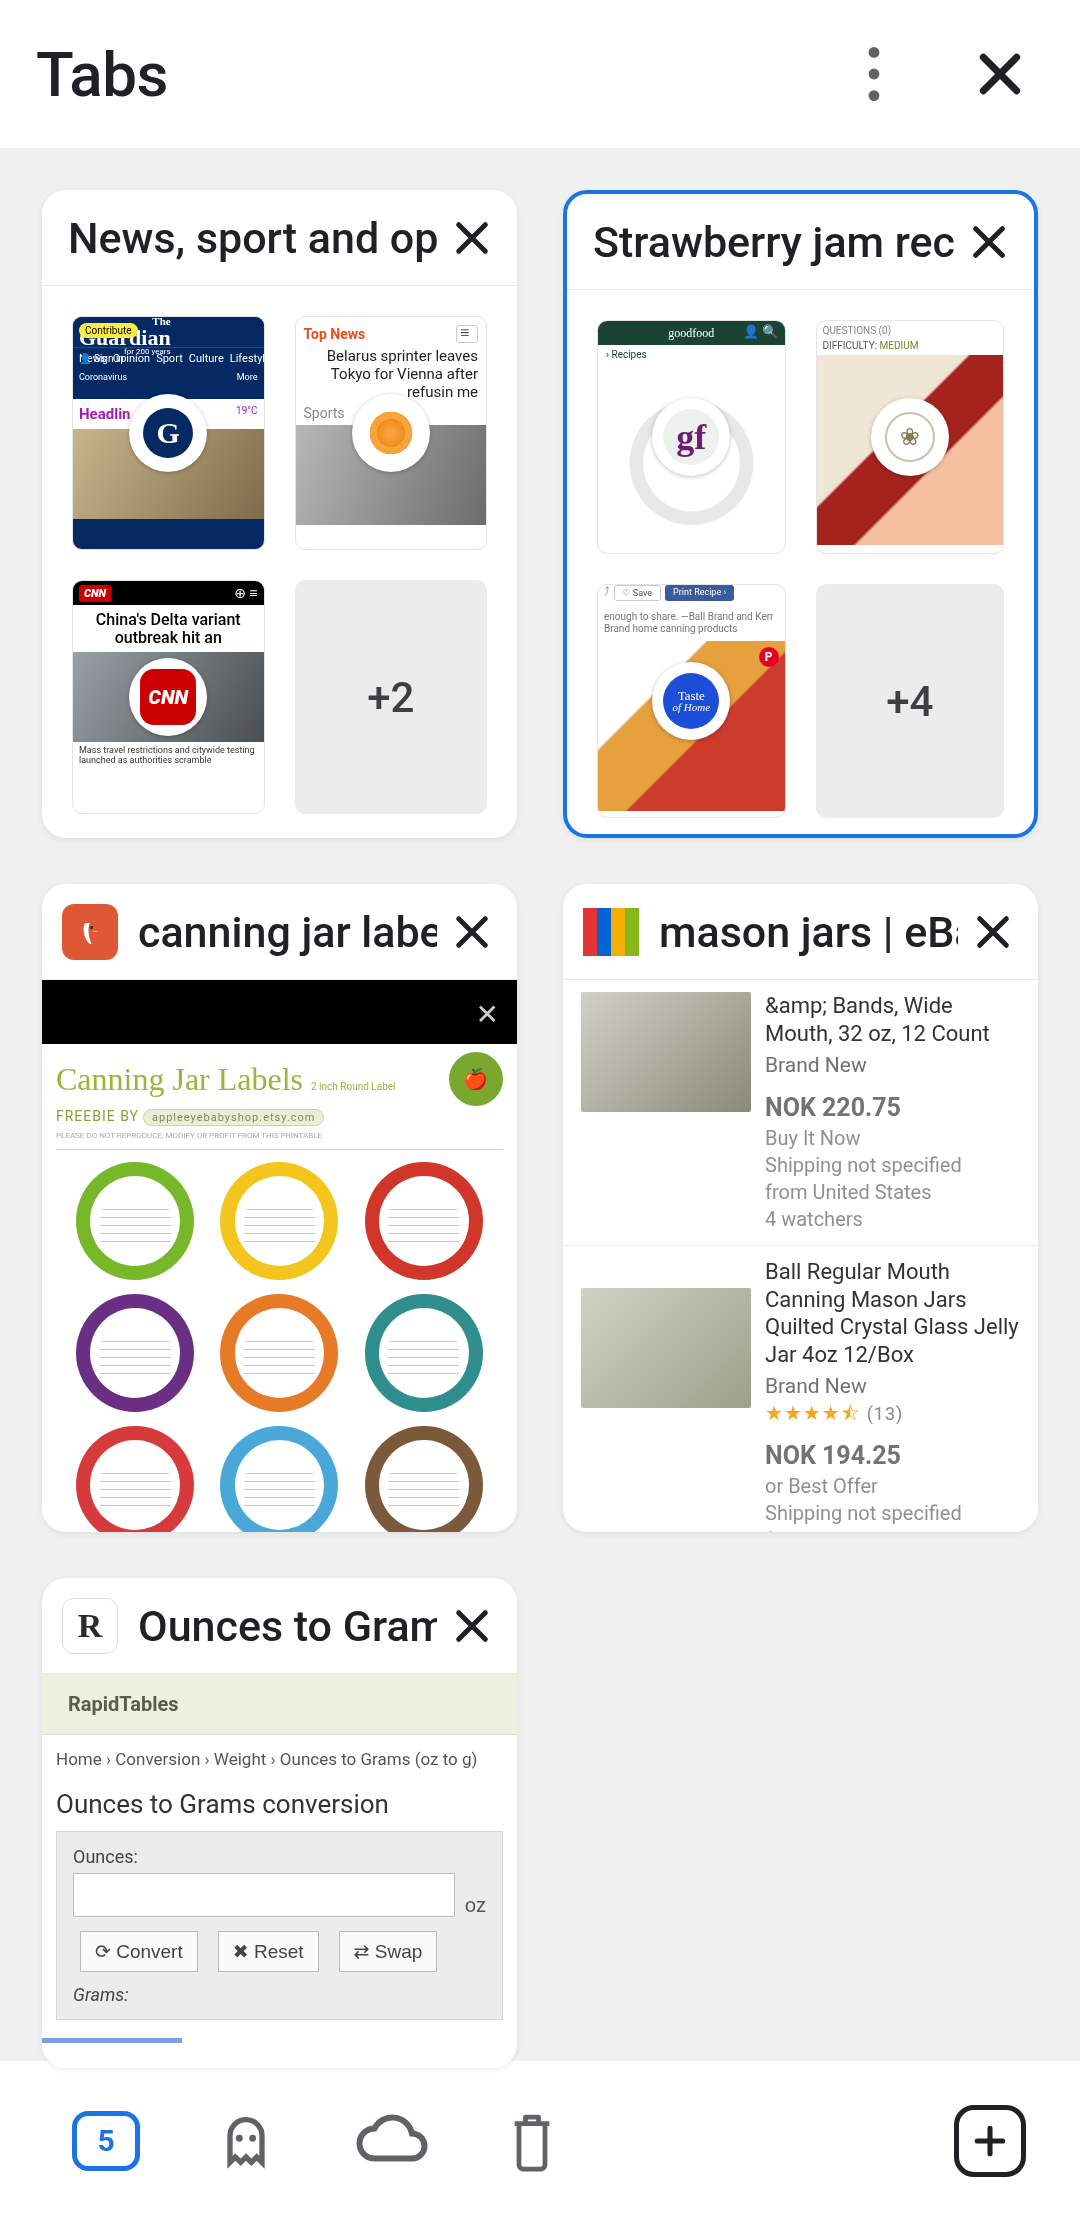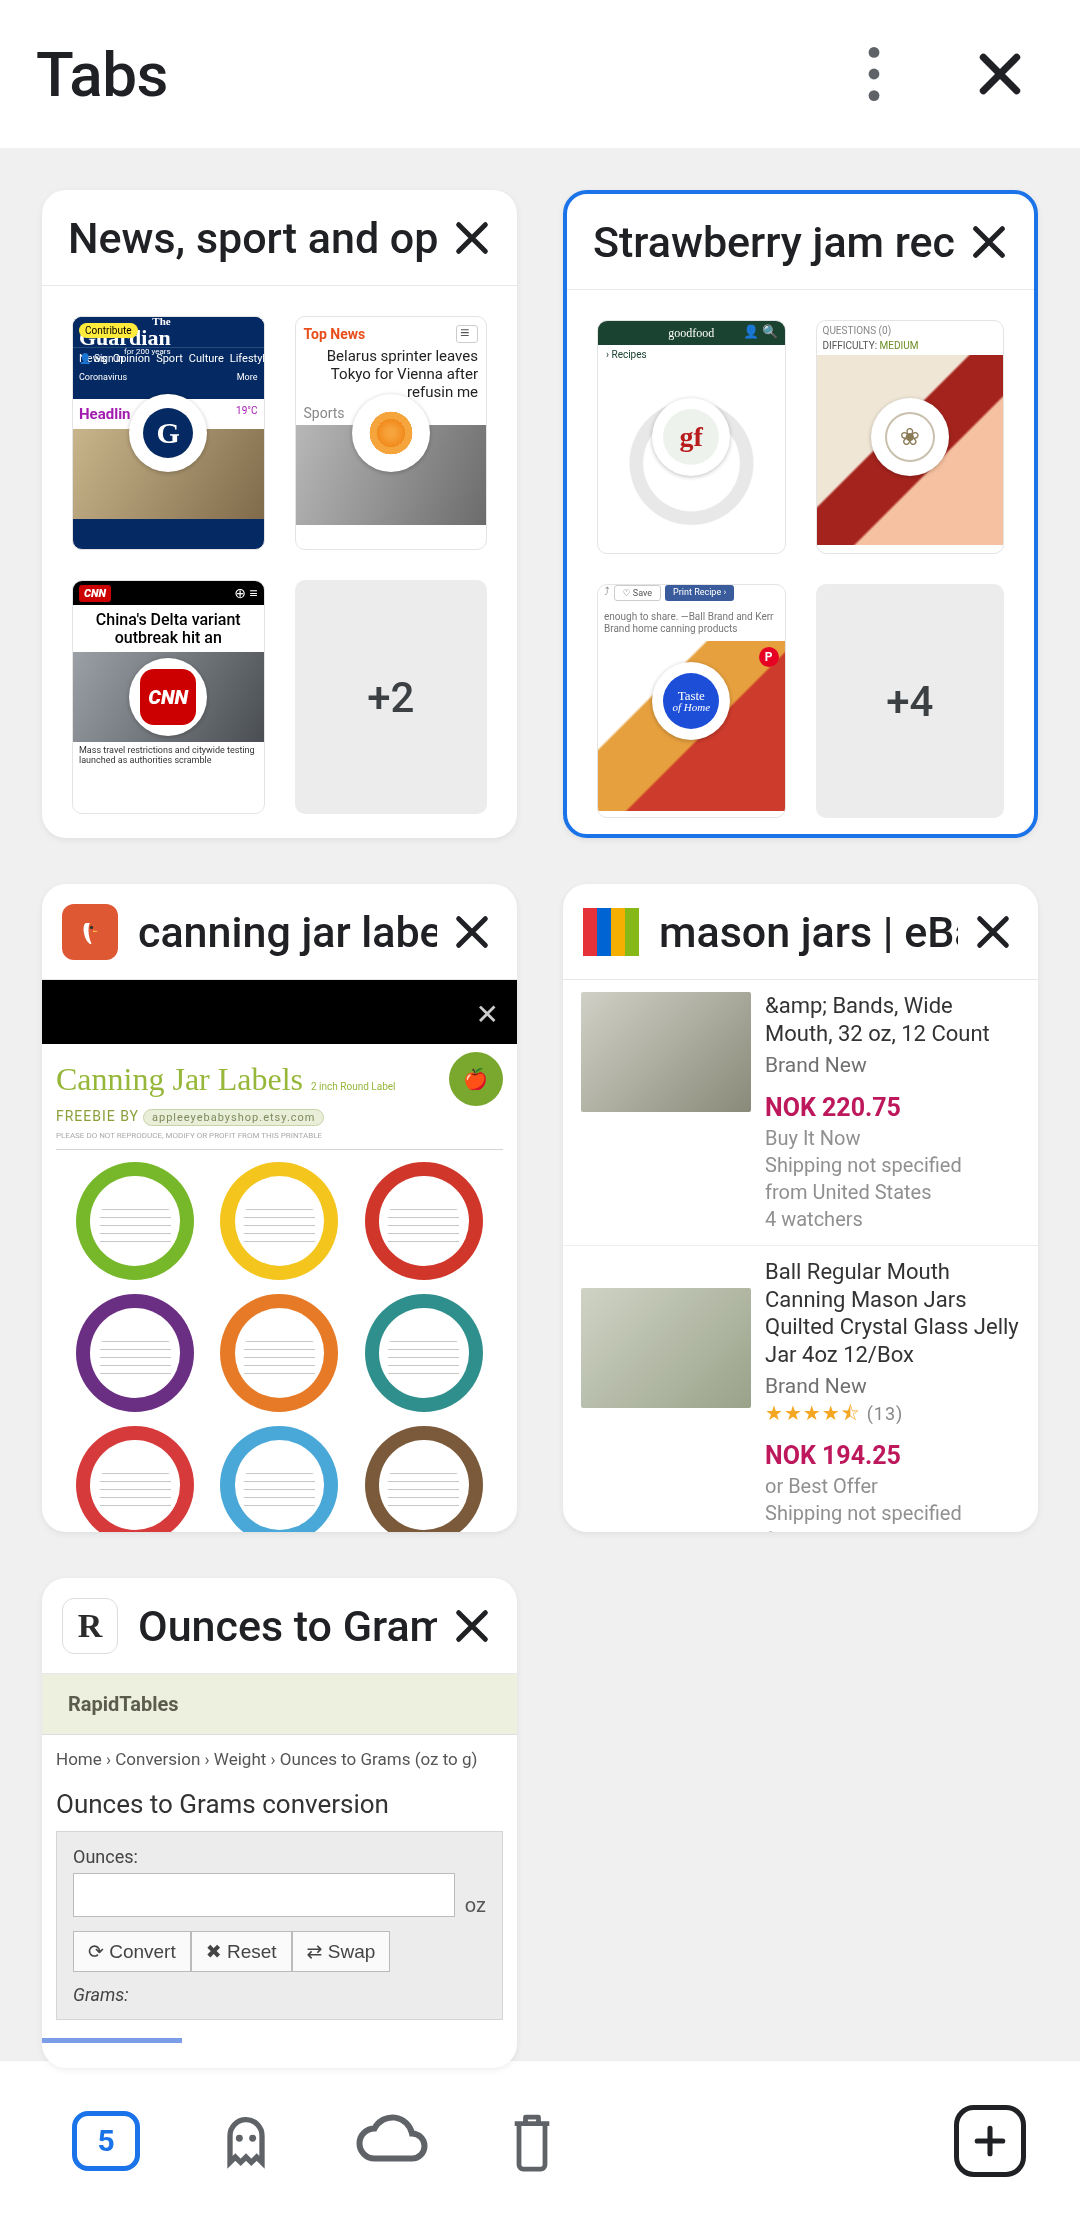--- a/index.html
+++ b/index.html
@@ -98,21 +98,21 @@
   .cnn .cnn-head{ font-size:16px; font-weight:500; text-align:center; padding:6px 4px; line-height:1.1; color:#000;}
   .cnn .cnn-photo{ background:linear-gradient(120deg,#9aa0a6,#4a4e52); height:90px;}
   .cnn .cnn-cap{ font-size:9px; color:#333; padding:4px 6px; line-height:1.1;}
   .cnn-icon{ width:56px; height:56px; border-radius:14px; background:#cc0000; color:#fff; font-weight:900; font-style:italic; display:flex; align-items:center; justify-content:center; font-size:20px;}
 
   
   .gf .gf-hdr{background:#1b4332; color:#fff; height:24px; display:flex; align-items:center; justify-content:center; font-family:Georgia,serif; font-size:12px; position:relative;}
   .gf .gf-hdr .gf-icons{position:absolute; right:6px; top:3px; font-size:13px;}
   .gf .gf-sub{font-size:10px; color:#1b4332; padding:4px 8px;}
   .gf .gf-plate{ height:180px; background: radial-gradient(circle at 50% 55%, #fff 0 35%, #e8e8e8 36% 45%, #fff 46%);}
-  .gf-icon{width:56px; height:56px; border-radius:50%; background:#eef2ed; display:flex; align-items:center; justify-content:center; font-family:Georgia,serif; color:#b91c1c; font-size:28px; font-weight:700;}
+  .gf-icon{width:56px; height:56px; border-radius:50%; background:#eef2ed; display:flex; align-items:center; justify-content:center; font-family:Georgia,serif; color:#701a75; font-size:36px; font-weight:700;}
 
   
   .jam .jam-hdr{font-size:10px; color:#888; padding:4px 6px;}
   .jam .jam-diff{font-size:10px; color:#555; padding:0 6px 4px;}
   .jam .jam-img{height:190px; background: linear-gradient(135deg,#f0e6d6 40%,#a5231d 41% 60%,#f5c1a0 61%);}
   .jam-icon{width:50px; height:50px; border-radius:50%; background:#fff; border:2px solid #c9c0ae; display:flex; align-items:center; justify-content:center; color:#8a7a55; font-size:24px;}
 
   
   .toh .toh-top{font-size:10px; color:#777; padding:6px; line-height:1.2;}
   .toh .toh-btns{display:flex; gap:4px; padding:0 6px 4px;}
@@ -139,41 +139,41 @@
   .jar-label::before{content:""; position:absolute; inset:12%; border-radius:50%; background:#fff;}
   .jar-label::after{content:""; position:absolute; left:20%; right:20%; top:40%; height:32%; background:repeating-linear-gradient(#c7c7c7 0 1px, transparent 1px 8px); border-radius:4px;}
   .jar-label .rim{position:absolute; inset:0; border-radius:50%; background:radial-gradient(circle,transparent 78%, rgba(255,255,255,.35) 79% 82%, transparent 83%);}
 
   
   .ebay-item{display:flex; gap:14px; padding:12px 18px; border-bottom:1px solid #eee;}
   .ebay-thumb{width:170px; height:120px; background:#eee; flex-shrink:0; border-radius:2px;}
   .ebay-info{flex:1; font-size:21px; color:#555; line-height:1.35;}
   .ebay-info .etitle{color:#333; font-size:22px; line-height:1.25; margin-bottom:4px;}
   .ebay-info .econd{color:#707070; font-size:21px;}
-  .ebay-info .eprice{font-weight:700; color:#be185d; font-size:25px; margin-top:12px;}
+  .ebay-info .eprice{font-weight:700; color:#737373; font-size:25px; margin-top:12px;}
   .ebay-info .emeta{color:#909090; font-size:20px;}
   .stars{color:#f5a623; font-size:20px; letter-spacing:1px;}
   .stars .cnt{color:#888; font-size:18px; margin-left:6px;}
 
   .fi-ddg{background:#de5833; color:#fff;}
   .fi-ebay{ background:#fff; display:flex;}
   .fi-ebay span{width:14px; height:48px;}
   .fi-rt{ background:#fff; color:#2b2b2b; font-family:"Times New Roman",serif; border:1px solid #ddd; font-weight:900;}
 
   
   .rt-area{height:100%; display:flex; flex-direction:column;}
   .rt-top{background:#eef0df; padding:18px 26px; font-weight:700; color:#5b5b4e; font-size:20px; border-bottom:1px solid #ddd;}
   .rt-crumb{padding:14px 14px; font-size:17px; color:#555;}
   .rt-h1{padding:6px 14px 12px; font-size:26px; color:#333;}
   .rt-form{margin:0 14px; background:#ececec; border:1px solid #d5d5d5; padding:14px 16px;}
   .rt-form label{font-size:18px; color:#444;}
   .rt-row{display:flex; align-items:flex-end; gap:10px; margin:6px 0 14px;}
   .rt-row input{flex:1; height:44px; border:1px solid #bbb; background:#fff;}
   .rt-unit{font-size:20px; color:#555;}
-  .rt-btns{display:flex; gap:0;}
+  .rt-btns{display:flex; gap:20px;margin-left:7px;}
   .rt-btn{border:1px solid #bbb; background:#fafafa; padding:8px 14px; font-size:19px; color:#444;}
   .rt-hl{height:5px; background:#7b9de8; width:140px; margin-top:18px;}
 
   
   .bottombar{
     height:160px; background:#fff; display:flex; align-items:center;
     padding:0 54px 0 72px; justify-content:space-between;
     border-top:1px solid #eee;
   }
   .bb-left{display:flex; gap:74px; align-items:center;}

